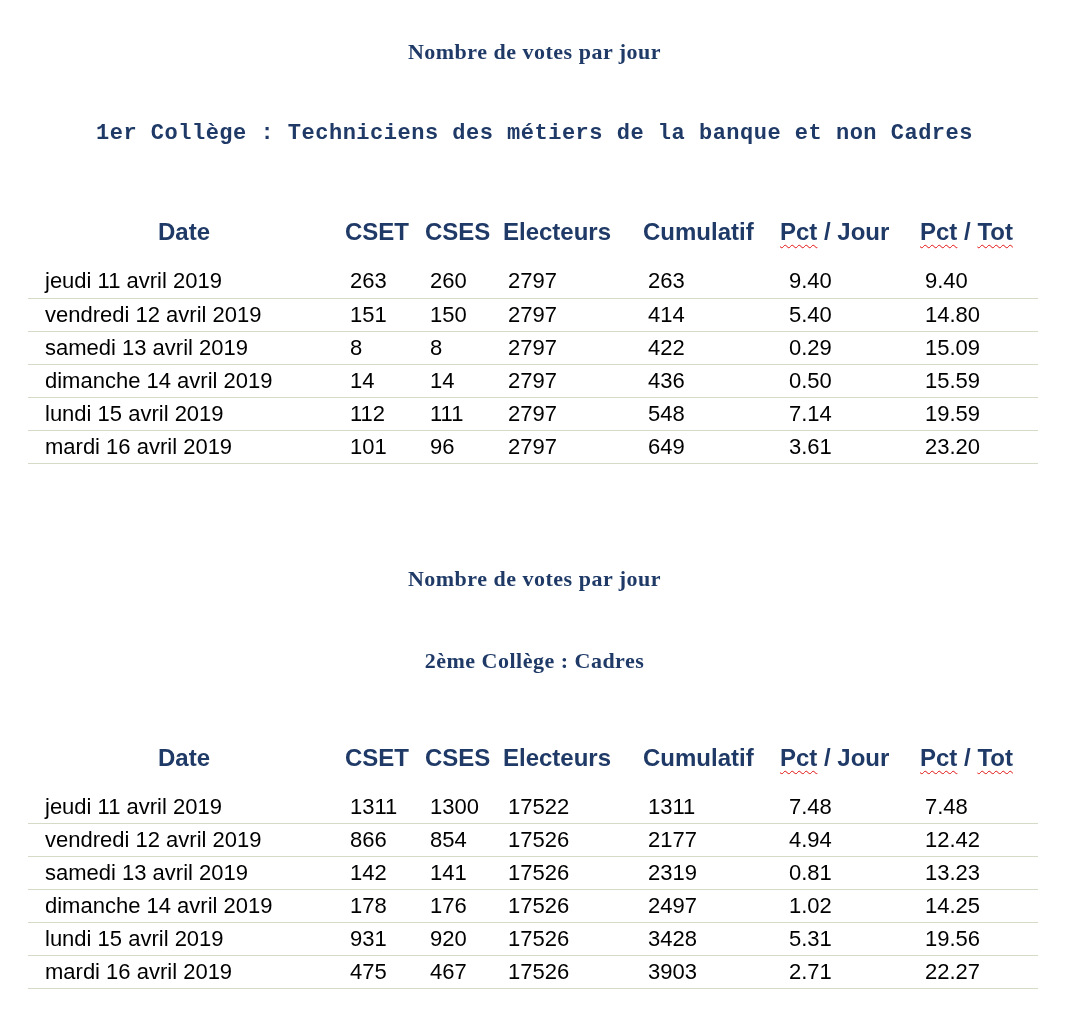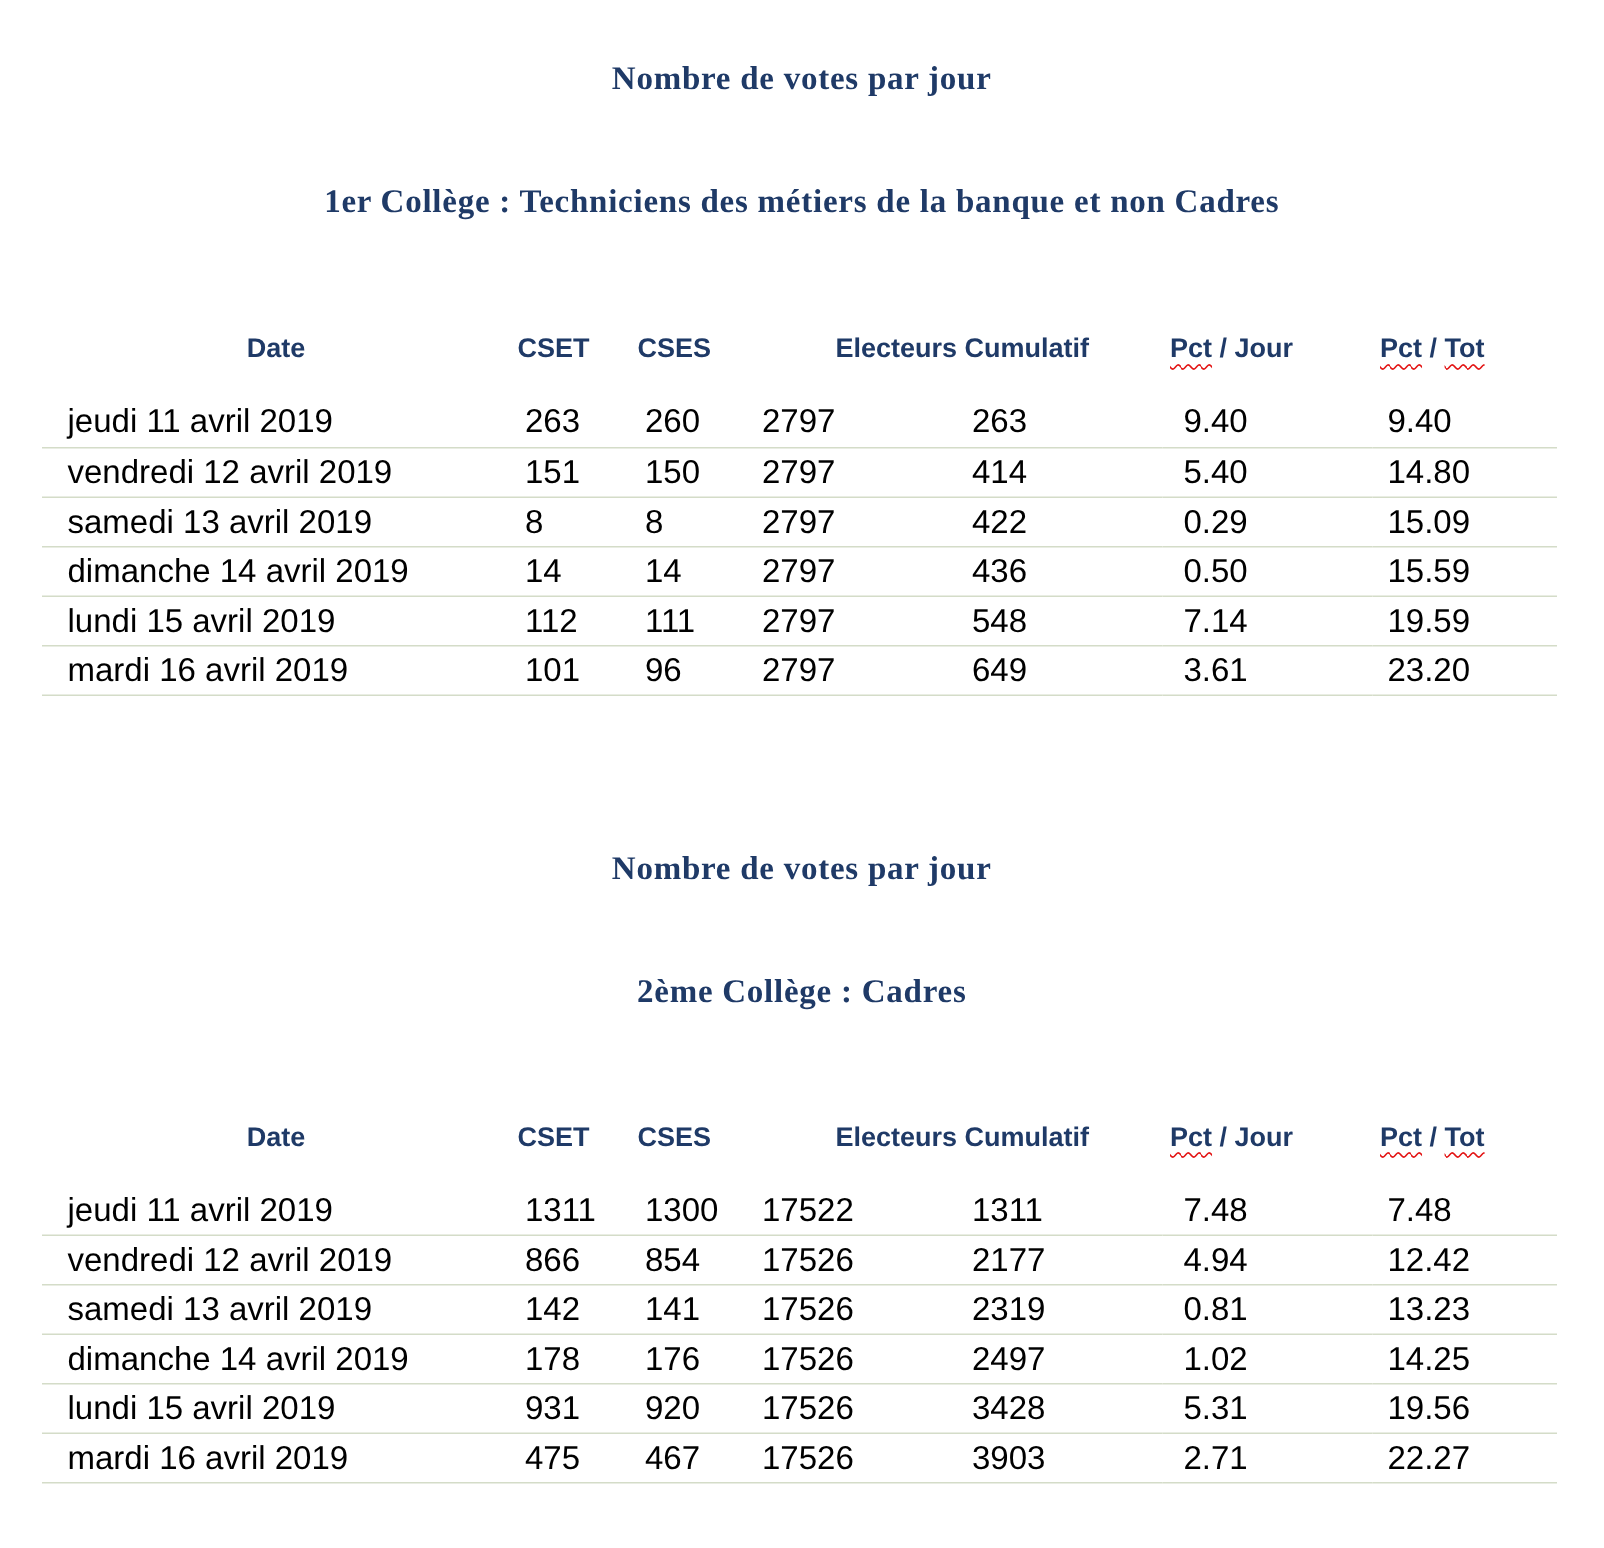--- a/index.html
+++ b/index.html
@@ -14,55 +14,55 @@
     text-align: center;
     color: var(--accent, #1f3a67);
     font-family: "Liberation Serif", serif;
     font-weight: 700;
     font-size: 22px;
     line-height: 38px;
     margin: 0;
     letter-spacing: 0.5px;
   }
   .t1 { padding-top: 33px; }
-  .s1 { margin-top: 44px; }
+  .s1 { margin-top: 44px; font-family: Liberation Mono, monospace; }
   .tbl1 { margin: 57px 0 0 28px; }
   .t2 { margin-top: 96px; }
   .s2 { margin-top: 44px; }
   .tbl2 { margin: 56px 0 0 28px; }
 
   table.votes-table {
     border-collapse: collapse;
     table-layout: fixed;
     width: 1010px;
   }
   table.votes-table th {
     height: 55px;
     vertical-align: top;
     padding: 9px 0 0 5px;
     color: var(--accent, #1f3a67);
-    font-size: 18px;
+    font-size: 24px;
     font-weight: 700;
     text-align: left;
     line-height: 26px;
     white-space: nowrap;
   }
   table.votes-table td {
     height: 33px;
     padding: 0 0 0 10px;
     border-bottom: 1px solid var(--row-line, #d4dcc8);
     font-size: 22px;
     color: #000000;
     vertical-align: middle;
     white-space: nowrap;
   }
   table.votes-table th.col-0 { text-align: center; padding-left: 0; width: 312px; }
   table.votes-table th.col-1 { width: 80px; }
   table.votes-table th.col-2 { width: 78px; margin-left: 15px; }
-  table.votes-table th.col-3 { width: 140px; text-align: right; }
+  table.votes-table th.col-3 { width: 140px; }
   table.votes-table th.col-4 { width: 137px; }
   table.votes-table th.col-5 { width: 140px; }
   table.votes-table th.col-6 { width: 123px; }
   table.votes-table td.col-0 { padding-left: 17px; }
   table.votes-table td.col-5 { padding-left: 14px; }
 
   .squiggle {
     text-decoration-line: underline;
     text-decoration-style: wavy;
     text-decoration-color: var(--squiggle, #e31414);

